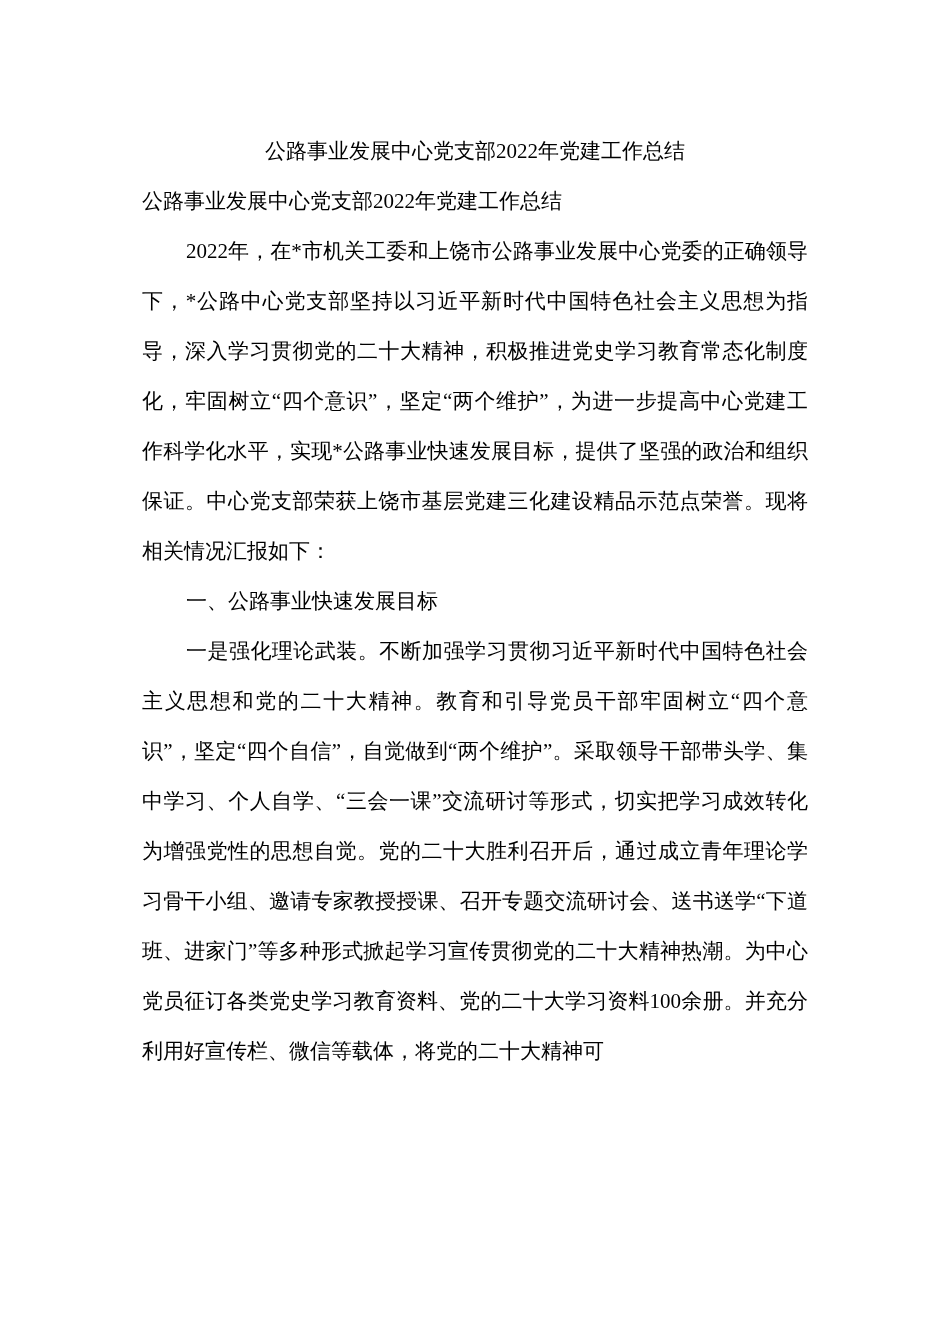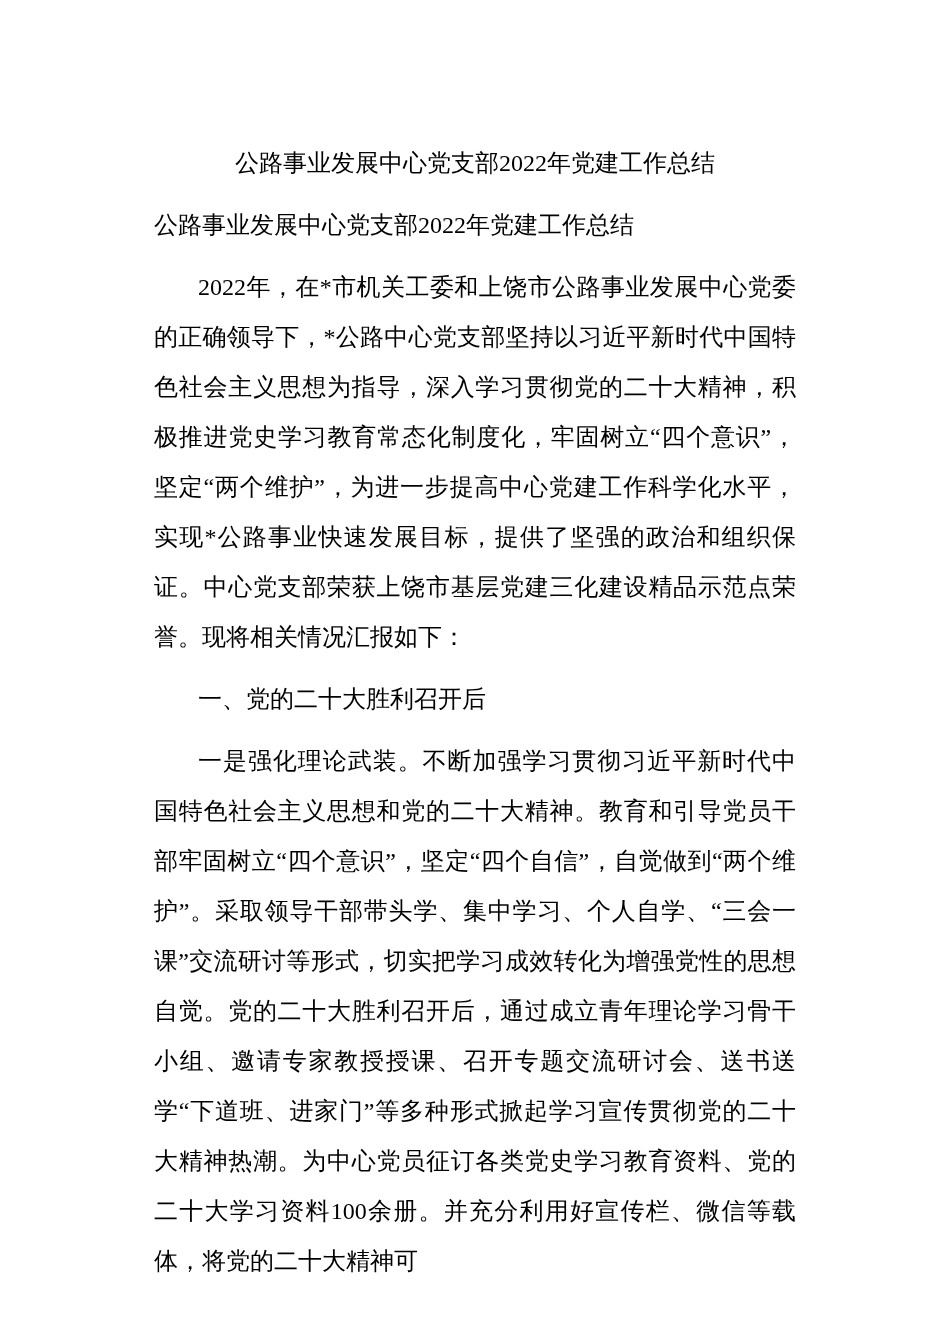--- a/index.html
+++ b/index.html
@@ -14,35 +14,35 @@
     overflow: hidden;
     font-family: "Liberation Serif", "DejaVu Serif", serif;
   }
   .page {
     box-sizing: border-box;
     width: 950px;
     height: 1344px;
     padding: 126px 142px 0 142px;
   }
   .line, .para {
-    margin: 12px;
-    font-size: 24px;
+    margin: 0;
+    font-size: 21px;
     line-height: 50px;
     text-align: justify;
     word-break: break-all;
   }
   .title {
     text-align: center;
   }
   .indent {
     text-indent: 44px;
   }
 </style>
 </head>
 <body>
 
 <div class="page">
   <div class="line title">公路事业发展中心党支部2022年党建工作总结</div>
   <div class="line">公路事业发展中心党支部2022年党建工作总结</div>
   <p class="para indent">2022年，在*市机关工委和上饶市公路事业发展中心党委的正确领导下，*公路中心党支部坚持以习近平新时代中国特色社会主义思想为指导，深入学习贯彻党的二十大精神，积极推进党史学习教育常态化制度化，牢固树立“四个意识”，坚定“两个维护”，为进一步提高中心党建工作科学化水平，实现*公路事业快速发展目标，提供了坚强的政治和组织保证。中心党支部荣获上饶市基层党建三化建设精品示范点荣誉。现将相关情况汇报如下：</p>
-  <p class="para indent">一、党的二十大胜利召开后</p>
+  <p class="para indent">一、公路事业快速发展目标</p>
   <p class="para indent">一是强化理论武装。不断加强学习贯彻习近平新时代中国特色社会主义思想和党的二十大精神。教育和引导党员干部牢固树立“四个意识”，坚定“四个自信”，自觉做到“两个维护”。采取领导干部带头学、集中学习、个人自学、“三会一课”交流研讨等形式，切实把学习成效转化为增强党性的思想自觉。党的二十大胜利召开后，通过成立青年理论学习骨干小组、邀请专家教授授课、召开专题交流研讨会、送书送学“下道班、进家门”等多种形式掀起学习宣传贯彻党的二十大精神热潮。为中心党员征订各类党史学习教育资料、党的二十大学习资料100余册。并充分利用好宣传栏、微信等载体，将党的二十大精神可</p>
 </div>
 
 </body></html>

